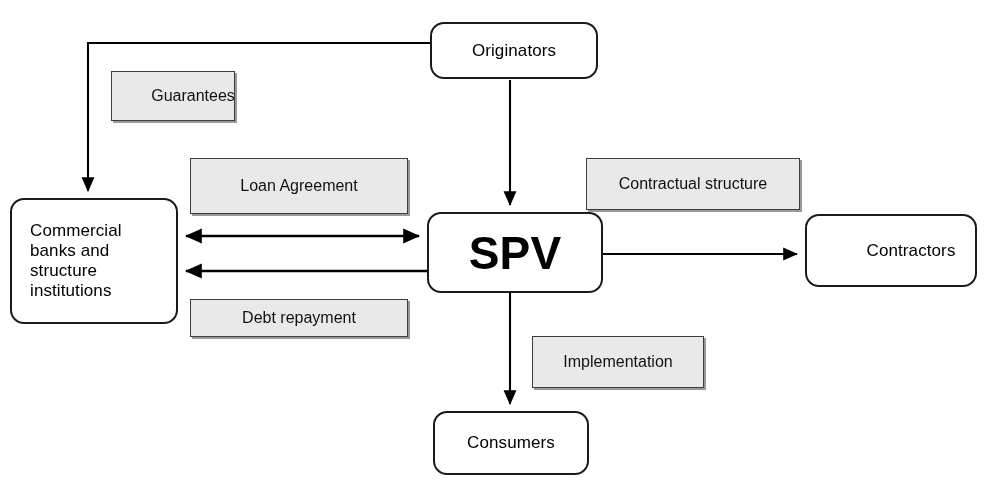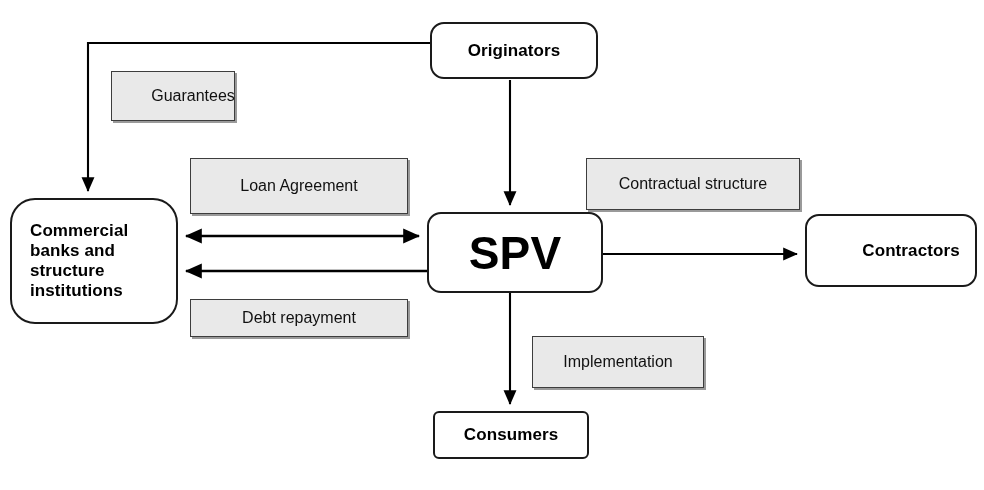--- a/index.html
+++ b/index.html
@@ -34,21 +34,21 @@
     background: #ffffff;
     border: 2px solid #1a1a1a;
     border-radius: 14px;
     display: flex;
     align-items: center;
     z-index: 3;
   }
   .node .node-label {
     display: block;
     width: 100%;
-    font-weight: bold;
+    font-weight: normal;
     color: #000000;
     letter-spacing: 0.1px;
   }
   .node.center-text {
     justify-content: center;
     text-align: center;
   }
   .node.center-text .node-label {
     text-align: center;
   }
@@ -57,23 +57,23 @@
   }
   .node.left-text .node-label {
     text-align: left;
     padding-left: 18px;
     line-height: 1.18;
   }
 
   #node-originators { left: 430px; top: 22px;  width: 168px; height: 57px; font-size: 17px; }
   #node-spv         { left: 427px; top: 212px; width: 176px; height: 81px; }
   #node-spv .node-label { font-size: 46px; font-weight: bold; line-height: 1; }
-  #node-banks       { left: 10px;  top: 198px; width: 168px; height: 126px; font-size: 17px; border-radius: 25px; }
+  #node-banks       { left: 10px;  top: 198px; width: 168px; height: 126px; font-size: 17px; }
   #node-contractors { left: 805px; top: 214px; width: 172px; height: 73px; font-size: 17px; padding-left: 40px; }
-  #node-consumers   { left: 433px; top: 411px; width: 156px; height: 48px; font-size: 17px; border-radius: 6px; }
+  #node-consumers   { left: 433px; top: 411px; width: 156px; height: 64px; font-size: 17px; }
 
   
   .tag {
     position: absolute;
     box-sizing: border-box;
     background: #e9e9e9;
     border: 1px solid #3d3d3d;
     box-shadow: 2px 2px 0 0 #9a9a9a;
     display: flex;
     align-items: center;

